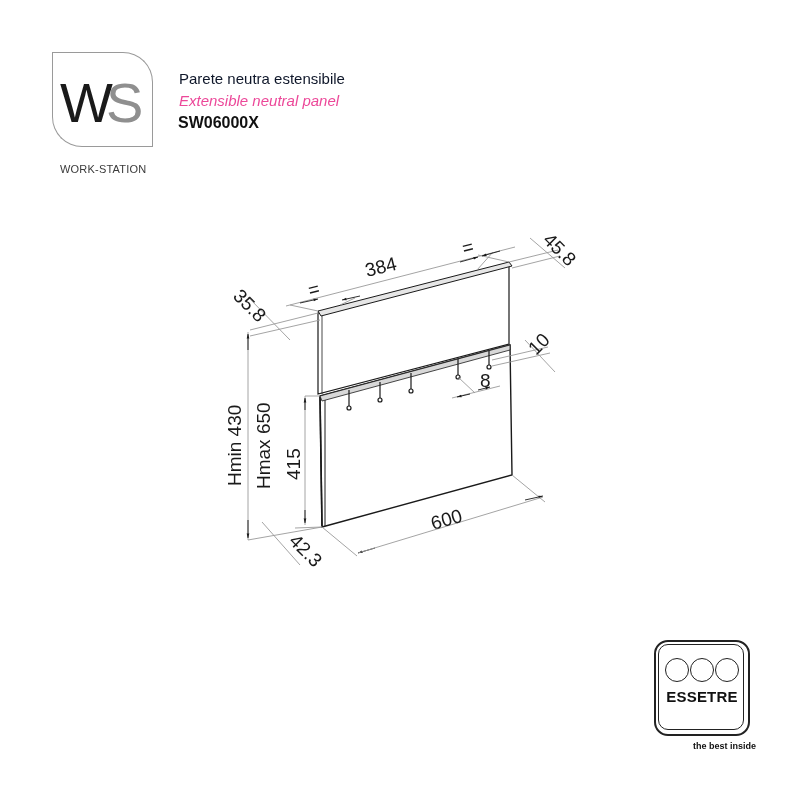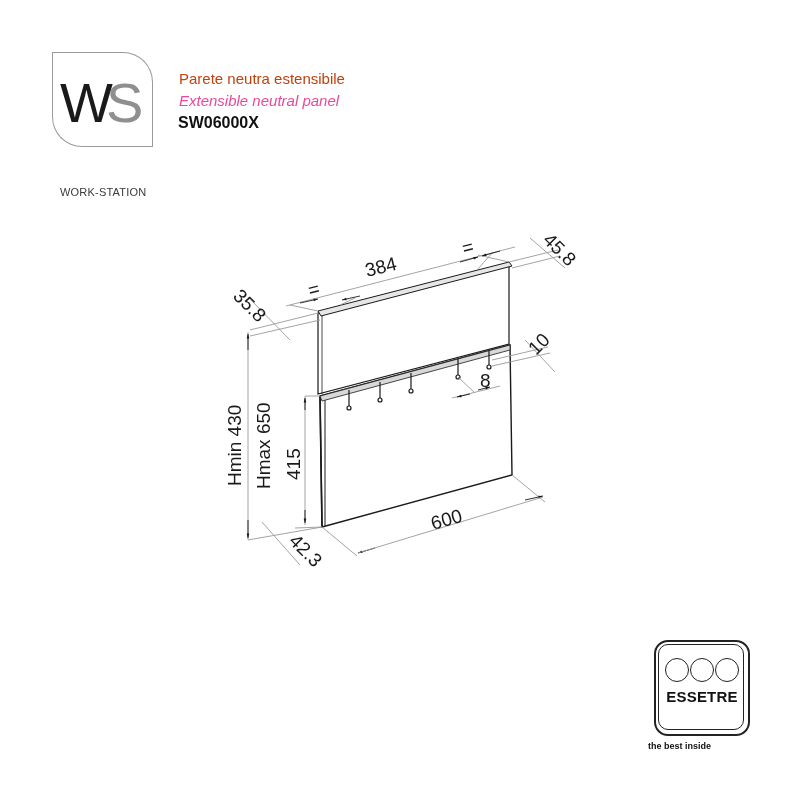--- a/index.html
+++ b/index.html
@@ -2,33 +2,33 @@
 <html><head>
 <meta charset="utf-8">
 <style>
   html, body { margin:0; padding:0; background:#ffffff; }
   body { width:800px; height:800px; position:relative; overflow:hidden; font-family:"Liberation Sans", sans-serif; color:#1a1a1a; }
   .logo { position:absolute; left:52px; top:52px; width:104px; height:96px; }
   .logo-box { position:absolute; left:0; top:0; width:100px; height:94px; border:1px solid #9a9a9a; border-radius:0 30px 0 30px; border-left:none; border-bottom:none; }
   .logo-box2 { position:absolute; left:0; top:0; width:100px; height:94px; border:1px solid #9a9a9a; border-radius:0 30px 0 30px; border-top:none; border-right:none; }
   .logo-w { position:absolute; left:8px; top:18px; font-size:56px; color:#1a1a1a; letter-spacing:-4px; font-family:"Liberation Sans", sans-serif; }
   .logo-s { position:absolute; left:54px; top:18px; font-size:56px; color:#8f8f8f; font-family:"Liberation Sans", sans-serif; }
-  .ws-caption { position:absolute; left:60px; top:163px; font-size:11px; color:#3a3a3a; letter-spacing:0.2px;margin-top:23px; }
-  .title-it { position:absolute; left:179px; top:70px; font-size:15px; color:#c2410c; }
+  .ws-caption { position:absolute; left:60px; top:163px; font-size:11px; color:#3a3a3a; letter-spacing:0.2px; }
+  .title-it { position:absolute; left:179px; top:70px; font-size:15px; color:#0f172a; }
   .title-en { position:absolute; left:179px; top:92px; font-size:15px; font-style:italic; color:#ec4899; }
   .title-code { position:absolute; left:178px; top:114px; font-size:16px; font-weight:bold; color:#111; }
   svg.drawing { position:absolute; left:0; top:0; }
   .dim { font-family:"Liberation Sans", sans-serif; font-size:19px; fill:#1a1a1a; }
   .essetre { position:absolute; left:654px; top:640px; width:76px; height:96px; }
   .ess-outer { position:absolute; left:0; top:0; width:92px; height:92px; border:2px solid #222; border-radius:14px; }
   .ess-inner { position:absolute; left:4px; top:4px; width:84px; height:84px; border:1.5px solid #222; border-radius:10px; }
   .ess-circles { position:absolute; left:11px; top:18px; width:74px; height:24px; display:flex; gap:1px; }
   .ess-circle { width:22px; height:22px; border:1.5px solid #222; border-radius:50%; }
   .ess-word { position:absolute; left:0; width:96px; top:48px; text-align:center; font-size:15px; font-weight:bold; color:#111; letter-spacing:0.2px; }
-  .ess-tag { position:absolute; left:648px; top:741px; width:108px; text-align:left; font-size:9px; font-weight:bold; color:#111; }
+  .ess-tag { position:absolute; left:648px; top:741px; width:108px; text-align:right; font-size:9px; font-weight:bold; color:#111; }
 </style>
 </head>
 <body>
 
 <div class="logo">
   <div class="logo-box"></div>
   <div class="logo-box2"></div>
   <span class="logo-w">W</span>
   <span class="logo-s">S</span>
 </div>

